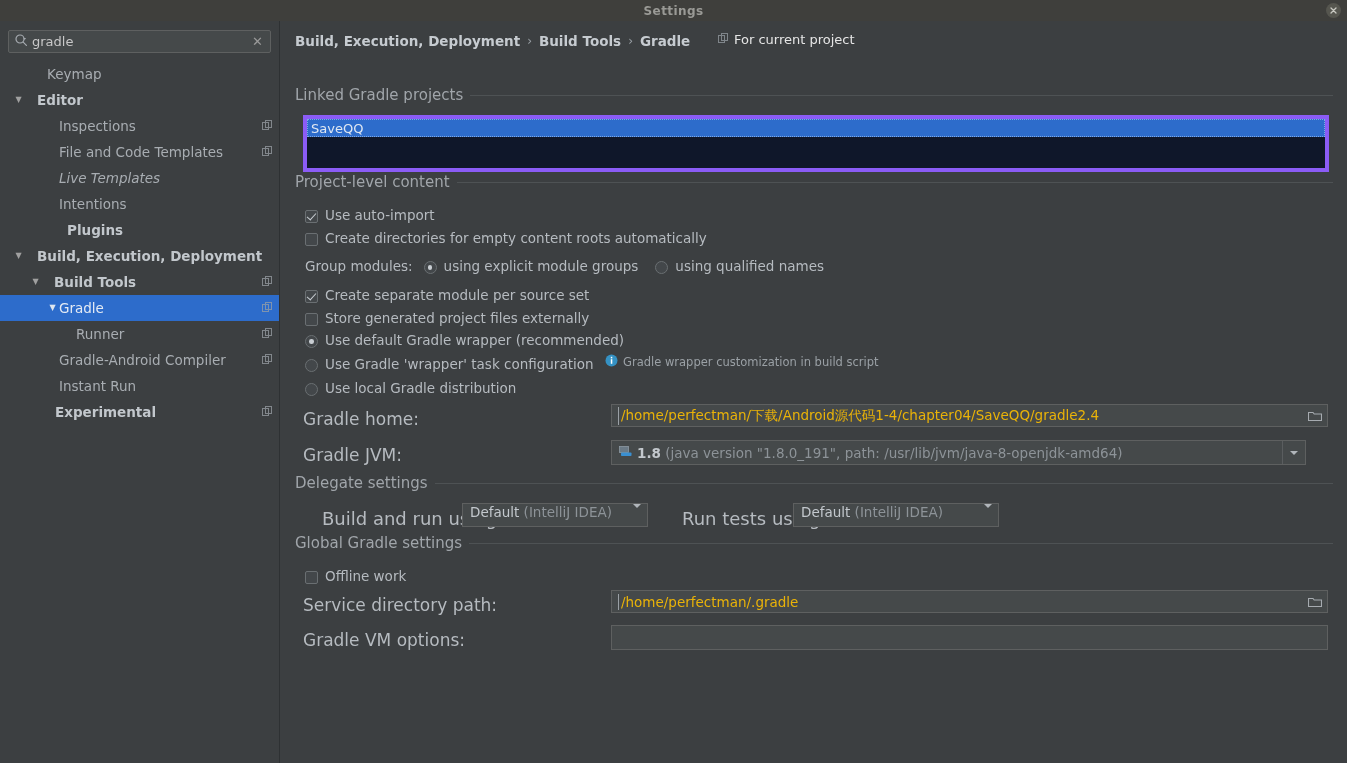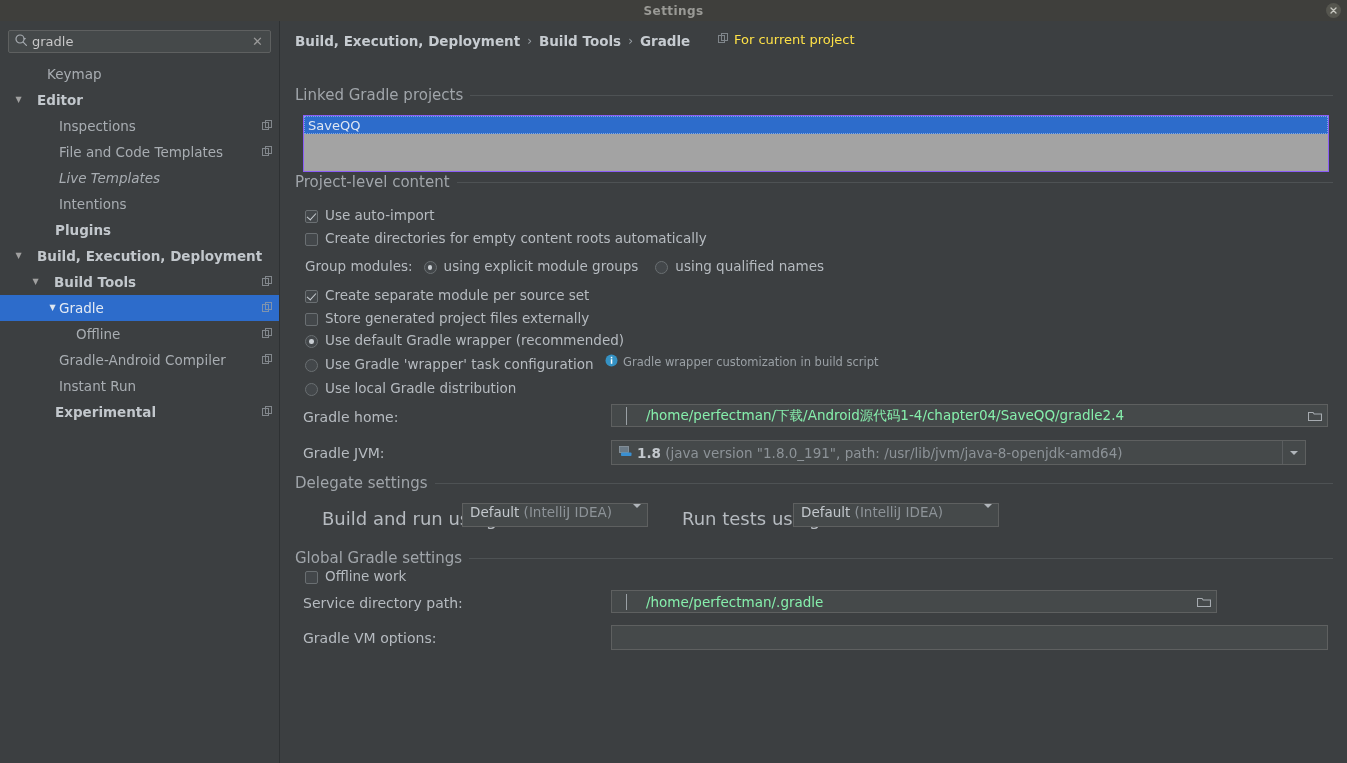--- a/index.html
+++ b/index.html
@@ -138,21 +138,21 @@
     color: #9aa0a6;
     font-size: 12px;
     margin: 0 7px;
   }
   .for-project {
     position: absolute;
     left: 437px; top: 11px;
     display: flex;
     align-items: center;
     font-size: 13px;
-    color: #fde047;
+    color: #e5e5e5;
   }
   .for-project .ic { margin-right: 5px; display: block; }
 
   
   .grp {
     position: absolute;
     display: flex;
     align-items: center;
     left: 14px;
     width: 1038px;
@@ -168,22 +168,22 @@
     flex: 1 1 auto;
     height: 1px;
     background: #4e5254;
   }
 
   
   .listbox {
     position: absolute;
     left: 22px; top: 94px;
     width: 1026px; height: 57px;
-    background: #a3a3a3;
-    border: 1px solid #8b5cf6;
+    background: #0f172a;
+    border: 4px solid #8b5cf6;
     box-sizing: border-box;
   }
   .listbox-item {
     height: 18px;
     background: #2d6ccb;
     color: #dfe7f2;
     font-size: 13px;
     line-height: 18px;
     padding-left: 3px;
     box-sizing: border-box;
@@ -246,42 +246,42 @@
     display: flex;
     align-items: center;
     font-size: 11.5px;
     color: #9aa0a5;
   }
   .info-ic { margin-right: 5px; display: block; }
 
   
   .fieldlabel {
     position: absolute;
-    font-size: 14px;
+    font-size: 17px;
     color: #b6bbc0;
     white-space: nowrap;
   }
   .textfield {
     position: absolute;
     background: #45494a;
     border: 1px solid #5e6060;
     box-sizing: border-box;
     display: flex;
     align-items: center;
     height: 23px;
   }
   .textfield .val {
     flex: 1 1 auto;
     font-size: 13.5px;
-    color: #86efac;
-    padding-left: 19px;
+    color: #eab308;
+    padding-left: 2px;
     white-space: nowrap;
     overflow: hidden;
     border-left: 1px solid #9aa0a5;
-    margin-left: 14px;
+    margin-left: 6px;
   }
   .textfield .val.nocaret { border-left: none; margin-left: 0; padding-left: 7px; }
   .browse-btn {
     flex: 0 0 auto;
     width: 24px; height: 21px;
     display: flex; align-items: center; justify-content: center;
     cursor: pointer;
   }
 
   .combofield {
@@ -397,21 +397,21 @@
           </svg></span>
       </div>
       <div class="tree-row" style="padding-left: 46px; font-style: italic;">
         <span class="tree-arrow"></span>
         <span class="tree-label">Live Templates</span>
       </div>
       <div class="tree-row" style="padding-left: 46px;">
         <span class="tree-arrow"></span>
         <span class="tree-label">Intentions</span>
       </div>
-      <div class="tree-row" style="padding-left: 30px;">
+      <div class="tree-row" style="padding-left: 42px;">
         <span class="tree-arrow"></span>
         <span class="tree-label bold">Plugins</span>
       </div>
       <div class="tree-row" style="padding-left: 12px;">
         <span class="tree-arrow">▼</span>
         <span class="tree-label bold">Build, Execution, Deployment</span>
       </div>
       <div class="tree-row" style="padding-left: 29px;">
         <span class="tree-arrow">▼</span>
         <span class="tree-label bold">Build Tools</span>
@@ -423,21 +423,21 @@
       <div class="tree-row selected" style="padding-left: 46px;">
         <span class="tree-arrow">▼</span>
         <span class="tree-label">Gradle</span>
         <span class="tree-badge"><svg width="11" height="11" viewBox="0 0 11 11" aria-hidden="true">
             <rect x="0.5" y="2.5" width="6" height="7" fill="none" stroke="#9aa0a5" stroke-width="1"></rect>
             <rect x="3.5" y="0.5" width="6" height="7" fill="none" stroke="#9aa0a5" stroke-width="1"></rect>
           </svg></span>
       </div>
       <div class="tree-row" style="padding-left: 63px;">
         <span class="tree-arrow"></span>
-        <span class="tree-label">Offline</span>
+        <span class="tree-label">Runner</span>
         <span class="tree-badge"><svg width="11" height="11" viewBox="0 0 11 11" aria-hidden="true">
             <rect x="0.5" y="2.5" width="6" height="7" fill="none" stroke="#9aa0a5" stroke-width="1"></rect>
             <rect x="3.5" y="0.5" width="6" height="7" fill="none" stroke="#9aa0a5" stroke-width="1"></rect>
           </svg></span>
       </div>
       <div class="tree-row" style="padding-left: 46px;">
         <span class="tree-arrow"></span>
         <span class="tree-label">Gradle-Android Compiler</span>
         <span class="tree-badge"><svg width="11" height="11" viewBox="0 0 11 11" aria-hidden="true">
             <rect x="0.5" y="2.5" width="6" height="7" fill="none" stroke="#9aa0a5" stroke-width="1"></rect>
@@ -585,32 +585,32 @@
   </div>
 
   <div class="inline-label" style="left:401px; top:487px">Run tests using</div>
   <div class="dropdown" style="left:512px; top:482px; width:206px">
     <span class="dd-text"><span>Default</span><span class="dim"> (IntelliJ IDEA)</span></span>
     <span class="dd-arrow">
         <span class="tri"></span>
       </span>
   </div>
 
-  <div class="grp" style="top:530px">
+  <div class="grp" style="top:515px">
     <span class="grp-label">Global Gradle settings</span>
     <span class="grp-line"></span>
   </div>
 
   <div class="row" style="left:24px; top:543px">
     <span class="cb"></span>
     <span class="rowlabel">Offline work</span>
   </div>
 
   <div class="fieldlabel" style="left:22px; top:574px">Service directory path:</div>
-  <div class="textfield" style="left:330px; top:569px; width:606px">
+  <div class="textfield" style="left:330px; top:569px; width:717px">
     <span class="val">/home/perfectman/.gradle</span>
     <span class="browse-btn">
       <svg width="14" height="12" viewBox="0 0 14 12" aria-hidden="true">
         <path d="M0.5 2.5 L5 2.5 L6.2 4 L13.5 4 L13.5 10.5 L0.5 10.5 Z" fill="none" stroke="#a6abb0" stroke-width="1.1"></path>
       </svg>
     </span>
   </div>
 
   <div class="fieldlabel" style="left:22px; top:609px">Gradle VM options:</div>
   <div class="textfield" style="left:330px; top:604px; width:717px; height:25px">

